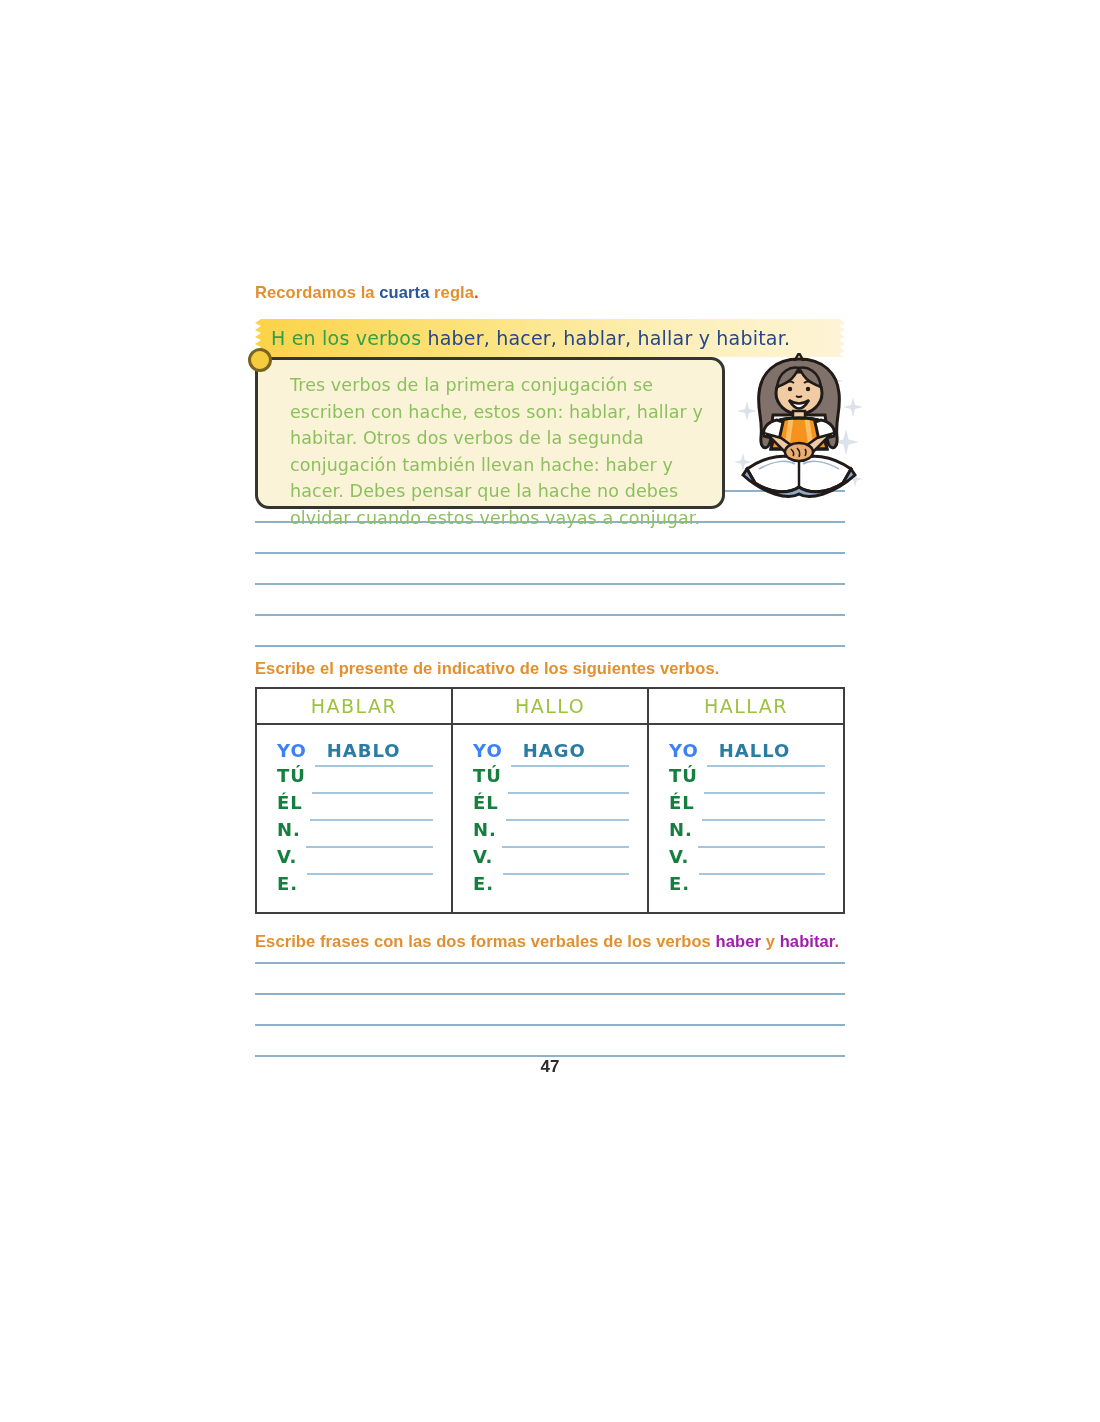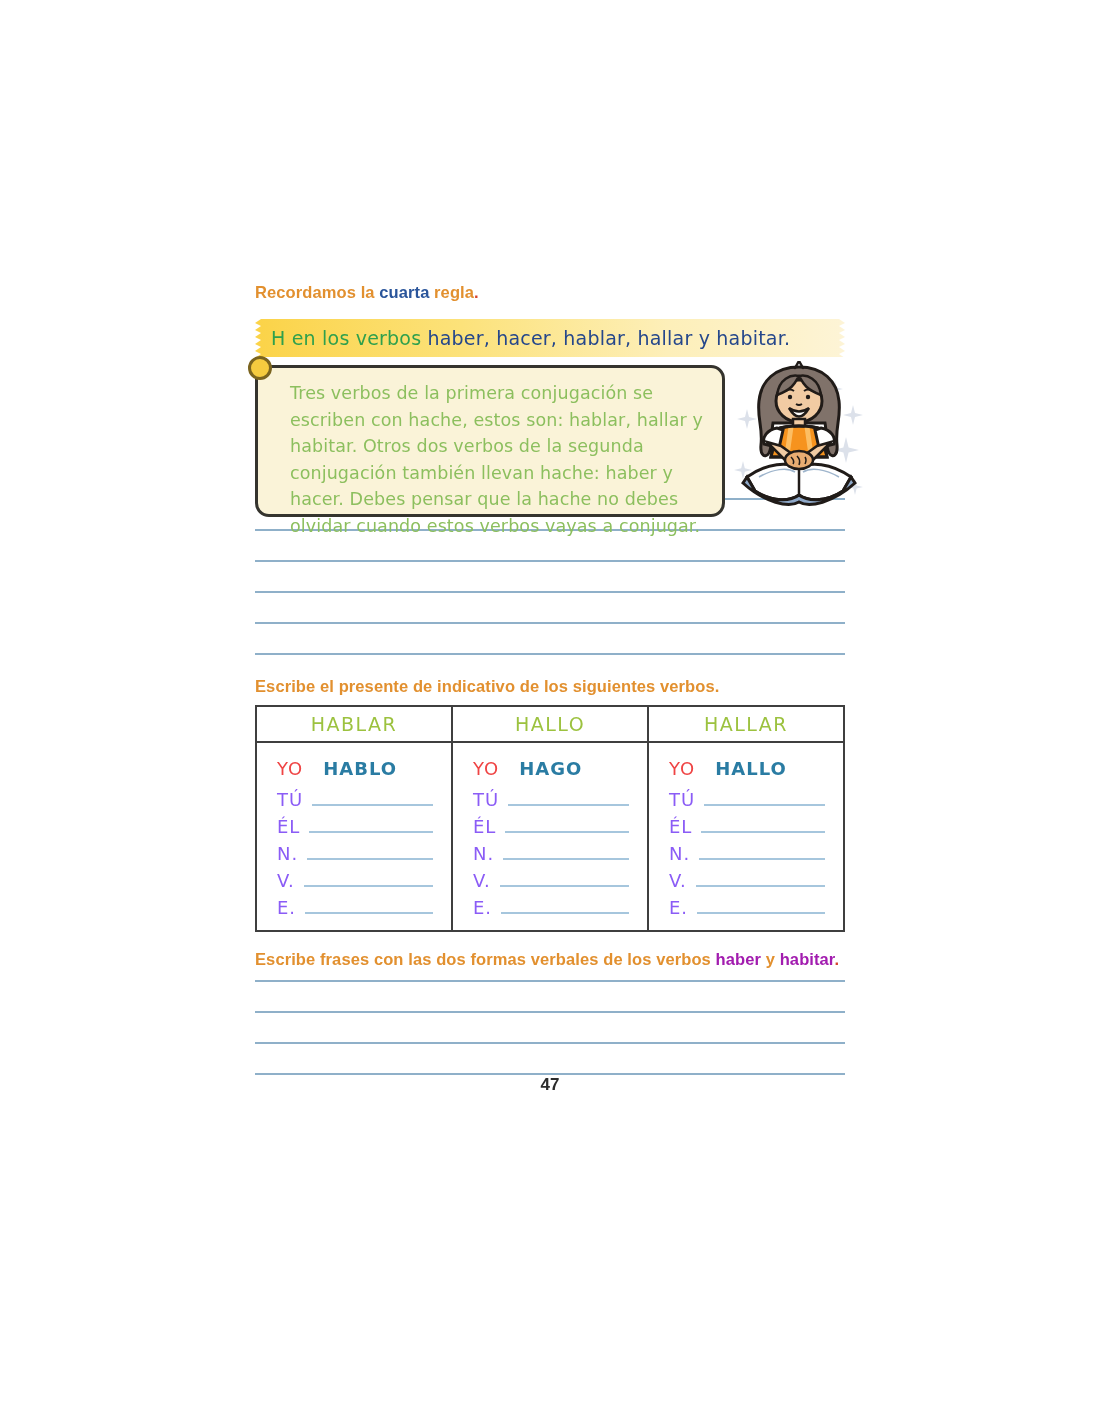--- a/index.html
+++ b/index.html
@@ -41,21 +41,21 @@
     font-size:19px;
     letter-spacing:0.2px;
     padding-left:16px;
   }
   .banner-green{color:#2FA04D;}
   .banner-navy{color:#25478B;}
   .h-lee{margin-top:21px;}
   
   .note-row{
     position:relative;
-    margin-top:8px;
+    margin-top:0;
     height:112px;
   }
   .note-box{
     position:relative;
     width:470px;height:152px;
     box-sizing:border-box;
     background:#FAF3D8;
     border:3px solid #35342E;
     border-radius:14px;
     padding:12px 18px 10px 32px;
@@ -83,21 +83,21 @@
   }
   
   .wline{
     border-top:2px solid #8FB0C9;
     height:0;
   }
   .lines-1 .wline{margin-top:29px;}
   .lines-1 .wline:first-child{margin-top:21px;}
   .lines-2 .wline{margin-top:29px;}
   .lines-2 .wline:first-child{margin-top:11px;}
-  .h-table{margin-top:21px;}
+  .h-table{margin-top:11px;}
   
   .ctable{
     margin-top:9px;
     display:flex;
     border:2.5px solid #3F3F3F;
     background:#ffffff;
     font-family:"DejaVu Sans",sans-serif;
   }
   .t-col{flex:1;border-right:2px solid #3F3F3F;}
   .t-col:last-child{border-right:none;}
@@ -107,27 +107,28 @@
     border-bottom:2px solid #3F3F3F;
     color:#9CC23F;
     font-size:19px;
     letter-spacing:1.5px;
   }
   .t-body{padding:10px 18px 12px 20px;}
   .yo-row{
     height:30px;display:flex;align-items:center;
     font-size:18px;letter-spacing:1px;
   }
-  .yo-label{color:#ef4444;}
+  .yo-label{color:#3b82f6;font-weight:bold;}
   .yo-verb{color:#2A7CA3;margin-left:20px;font-weight:bold;}
   .p-row{
     height:27px;
-    display:flex;align-items:flex-end;
+    display:flex;align-items:flex-start;
     font-size:18px;letter-spacing:1px;
-    color:#8b5cf6;
+    color:#15803d;
+    font-weight:bold;
   }
   .ans{
     flex:1;
     border-bottom:2px solid #A6C6DD;
     margin-left:9px;margin-bottom:4px;
     max-width:150px;
   }
   .h-frases{margin-top:17px;}
   
   .page-number{

